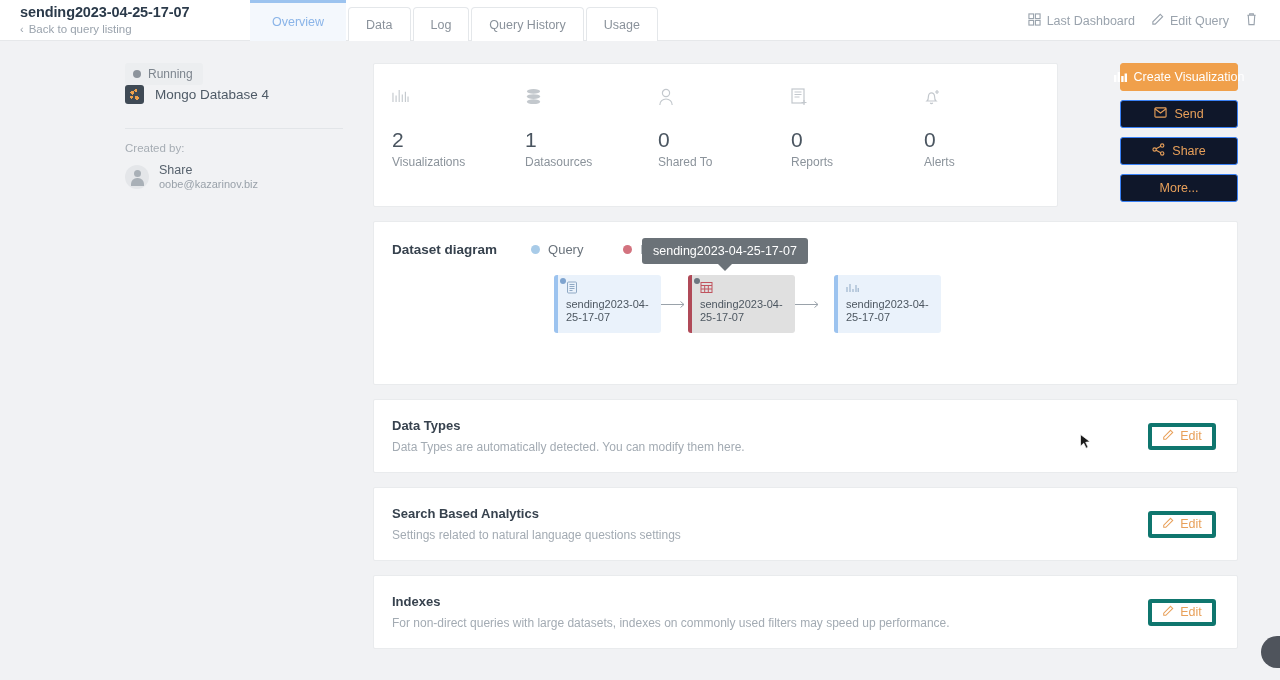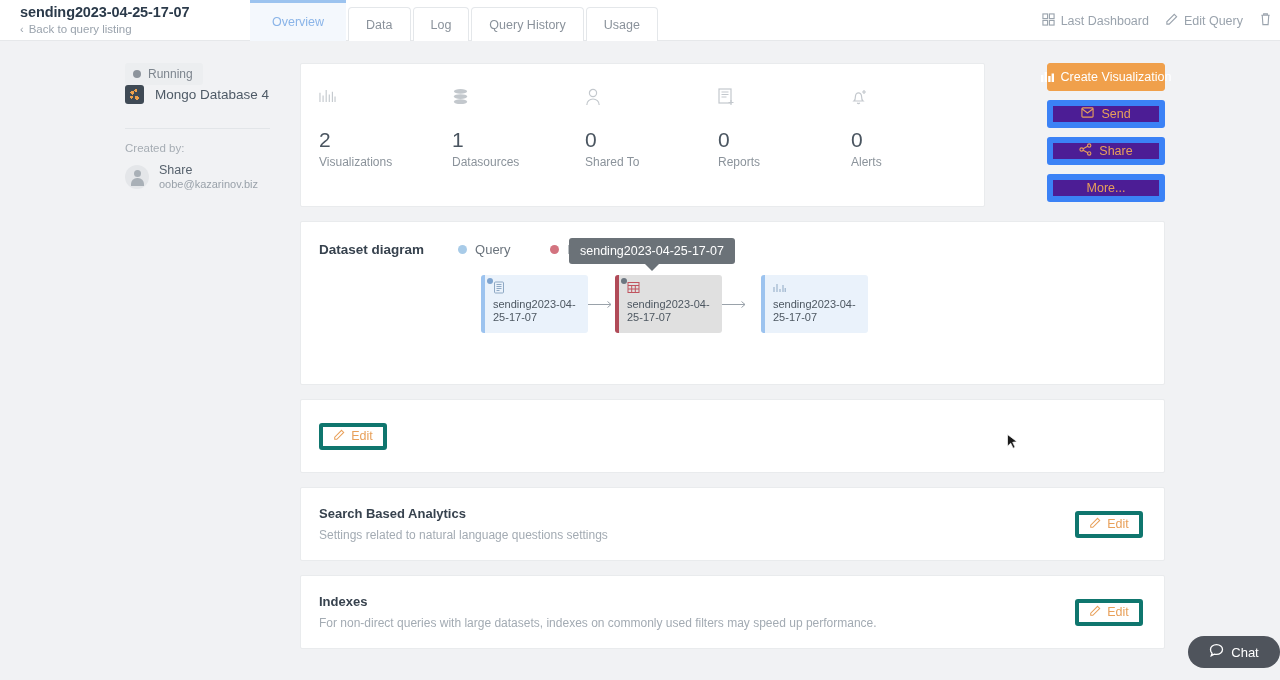--- a/index.html
+++ b/index.html
@@ -65,35 +65,35 @@
     border: none;
     border-top: 3px solid #9cc3ef;
     height: 41px;
     margin-top: 0;
     border-radius: 0;
     padding: 0 22px;
   }
 
   .top-actions {
     position: absolute;
-    right: 8px;
+    right: 22px;
     top: 12px;
     display: flex;
     align-items: center;
     gap: 16px;
     font-size: 12.5px;
     color: #9aa3ad;
   }
   .top-action { display: flex; align-items: center; gap: 6px; cursor: pointer; }
 
   
   .body-wrap { display: flex; height: 639px; }
 
   .sidebar {
-    width: 300px;
+    width: 373px;
     flex: none;
     padding: 22px 30px 0 125px;
   }
   .status-pill {
     display: inline-flex;
     align-items: center;
     gap: 7px;
     background: #eceef0;
     border-radius: 3px;
     padding: 4px 10px 4px 8px;
@@ -177,21 +177,21 @@
     display: flex;
     align-items: center;
     justify-content: center;
     gap: 7px;
     font-size: 12.5px;
     cursor: pointer;
     white-space: nowrap;
     margin-left: 48px;
   }
   .btn-primary { background: #f0a04b; color: #fff; border: 1px solid #f0a04b; }
-  .btn-outline { background: #4c1d95; color: #e8a05a; border: 6px solid #3b82f6; }
+  .btn-outline { background: #0f172a; color: #e8a05a; border: 1px solid #3b82f6; }
 
   
   .diagram-card { margin-top: 14px; height: 164px; padding: 20px 0 0 18px; position: relative; }
   .diagram-head { display: flex; align-items: center; gap: 34px; }
   .diagram-title { font-size: 13.5px; font-weight: bold; color: #37424e; }
   .legend { display: flex; align-items: center; gap: 40px; }
   .legend-item { display: flex; align-items: center; gap: 8px; font-size: 13px; color: #6a737c; }
   .legend-dot { width: 9px; height: 9px; border-radius: 50%; flex: none; }
   .legend-dot.query { background: #a8cbe8; }
   .legend-dot.dataset { background: #d3737f; }
@@ -520,20 +520,24 @@
               <path d="M1 11V6M4 11V3M7 11V8M10 11V4M12.2 11V7"></path>
             </svg>
           </div>
           <div class="node-label">sending2023-04-25-17-07</div>
         </div>
 
       </div>
     </div>
 
     <div class="card section-card">
+      <div>
+        <div class="section-title">Data Types</div>
+        <div class="section-desc">Data Types are automatically detected. You can modify them here.</div>
+      </div>
       <div class="btn-edit">
         <span>
           <svg width="12" height="12" viewBox="0 0 14 14" fill="none" stroke="#e8a05a" stroke-width="1.2">
             <path d="M10 1.5l2.5 2.5-8 8H2v-2.5z"></path>
           </svg>
         </span>
         <span>Edit</span>
       </div>
     </div>
 

